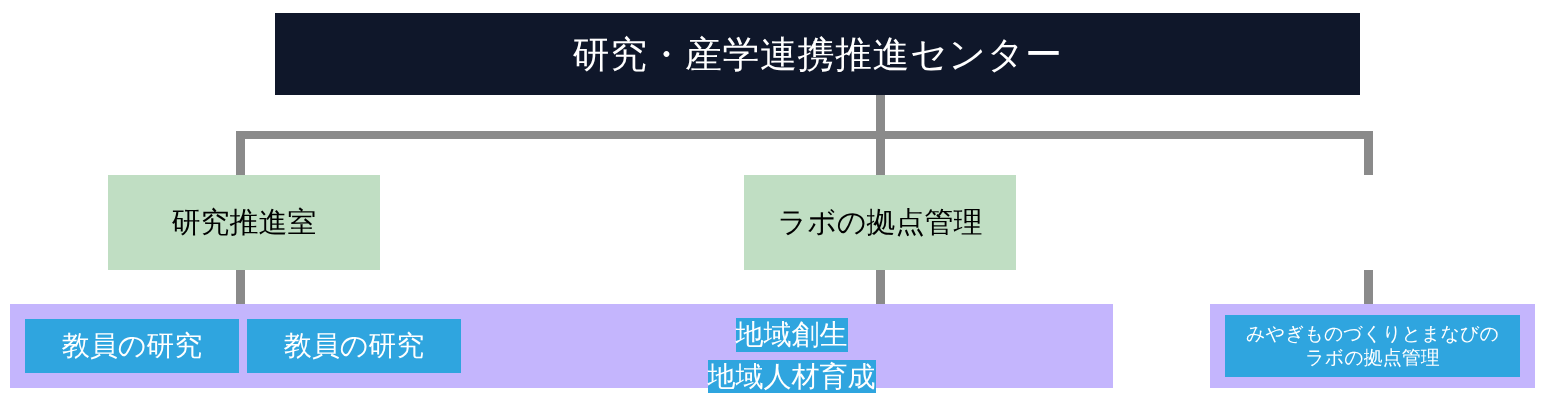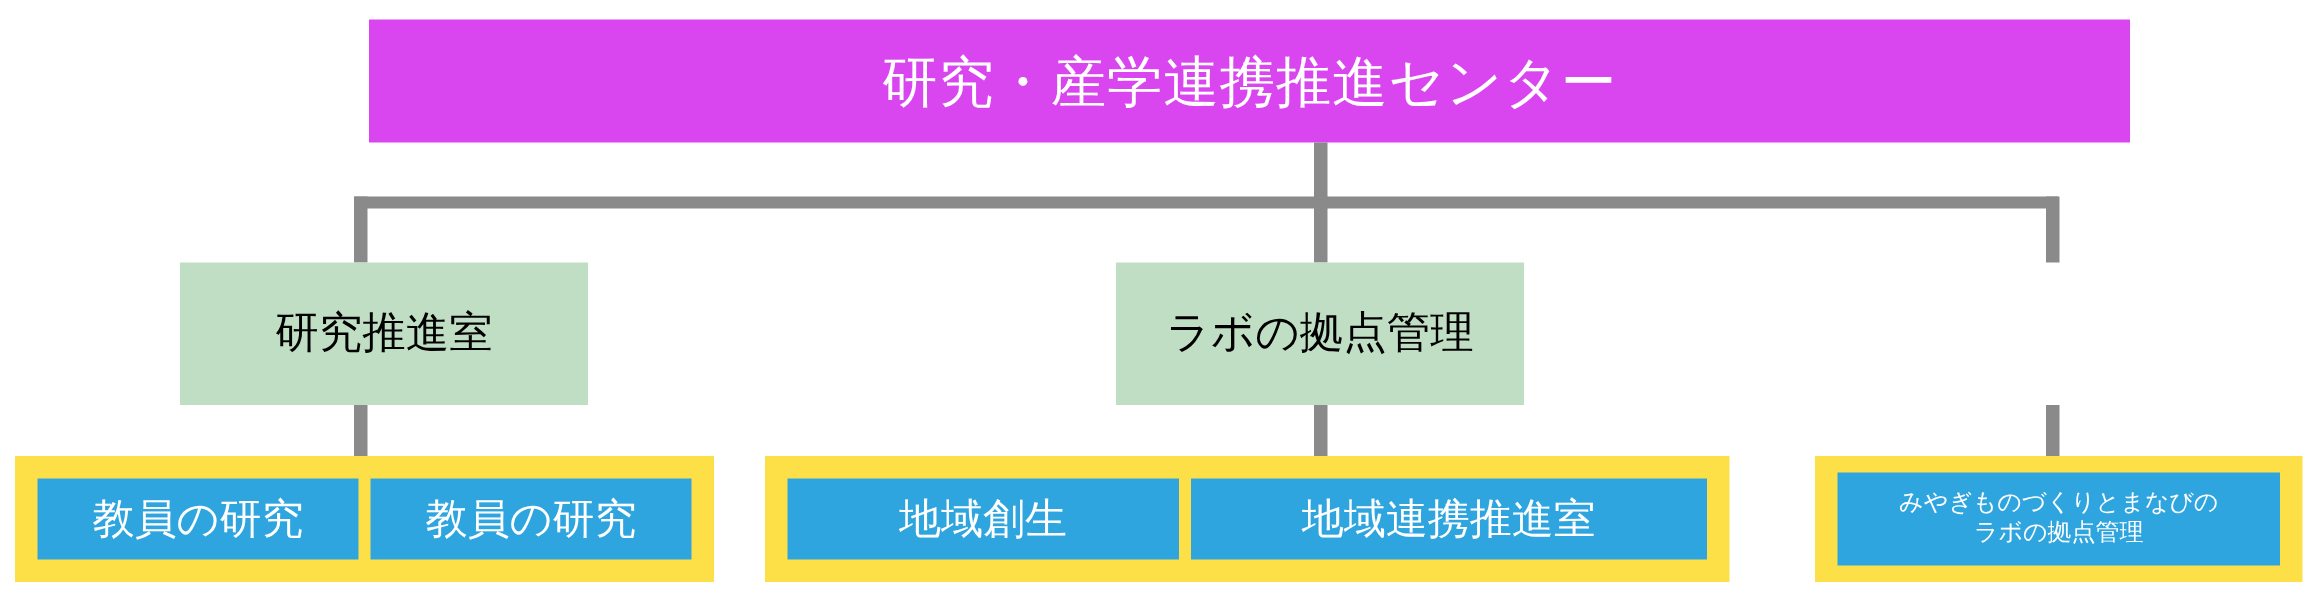--- a/index.html
+++ b/index.html
@@ -10,74 +10,74 @@
     overflow:hidden;
   }
   #chart{position:relative;width:1545px;height:401px;}
 
   
   .conn{position:absolute;background:#8a8a8a;}
 
   
   .root-box{
     position:absolute;
-    left:246px;top:13px;width:1174px;height:82px;
-    background:#d946ef;
+    left:275px;top:13px;width:1085px;height:82px;
+    background:#0f172a;
     color:#ffffff;
     display:flex;align-items:center;justify-content:center;
     font-size:37px;
     letter-spacing:0.5px;
     white-space:nowrap;
     line-height:1;
   }
 
   
   .dept-box{
     position:absolute;
     top:175px;height:95px;
     background:#c0dec3;
     color:#000000;
     display:flex;align-items:center;justify-content:center;
     text-align:center;
     font-size:29px;
     line-height:1.25;
     white-space:pre-line;
   }
-  .dept-0{left:108px;width:272px;margin-left:12px;}
+  .dept-0{left:108px;width:272px;}
   .dept-1{left:744px;width:272px;}
   .dept-2{left:1210px;width:325px;}
 
   
   .group{
     position:absolute;
     top:304px;height:84px;
-    background:#fde047;
+    background:#c4b5fd;
     display:flex;align-items:center;
     padding:14px 15px;
     box-sizing:border-box;
     gap:8px;
   }
   .group-0{left:10px;width:466px;}
-  .group-1{left:510px;width:643px;}
+  .group-1{left:470px;width:643px;flex-direction:column;}
   .group-2{left:1210px;width:325px;}
 
   .leaf-box{
     background:#2fa5df;
     color:#ffffff;
     height:54px;
     display:flex;align-items:center;justify-content:center;
     text-align:center;
     font-size:28px;
     line-height:1.2;
     white-space:pre-line;
     box-sizing:border-box;
     flex:0 0 auto;
   }
   .leaf-wide{flex:1 1 auto;}
-  .leaf-small{font-size:16px;line-height:1.25;height:62px;flex:1 1 auto;text-align:center;}
+  .leaf-small{font-size:19px;line-height:1.25;height:62px;flex:1 1 auto;text-align:center;}
 </style>
 </head>
 <body>
 
 <div id="chart">
 
   <div class="root-box">研究・産学連携推進センター</div>
 
   <div class="conn" style="left:876px;top:95px;width:9px;height:44px;"></div>
 
@@ -96,21 +96,21 @@
   <div class="dept-box dept-1">ラボの拠点管理</div>
 
 
   <div class="group group-0">
     <div class="leaf-box leaf-wide">教員の研究</div>
     <div class="leaf-box leaf-wide">教員の研究</div>
   </div>
 
   <div class="group group-1">
     <div class="leaf-box leaf-wide">地域創生</div>
-    <div class="leaf-box leaf-wide">地域連携推進室</div>
+    <div class="leaf-box leaf-wide">地域人材育成</div>
   </div>
 
   <div class="group group-2">
     <div class="leaf-box leaf-small">みやぎものづくりとまなびの
 ラボの拠点管理</div>
   </div>
 
 </div>
 
 </body></html>

